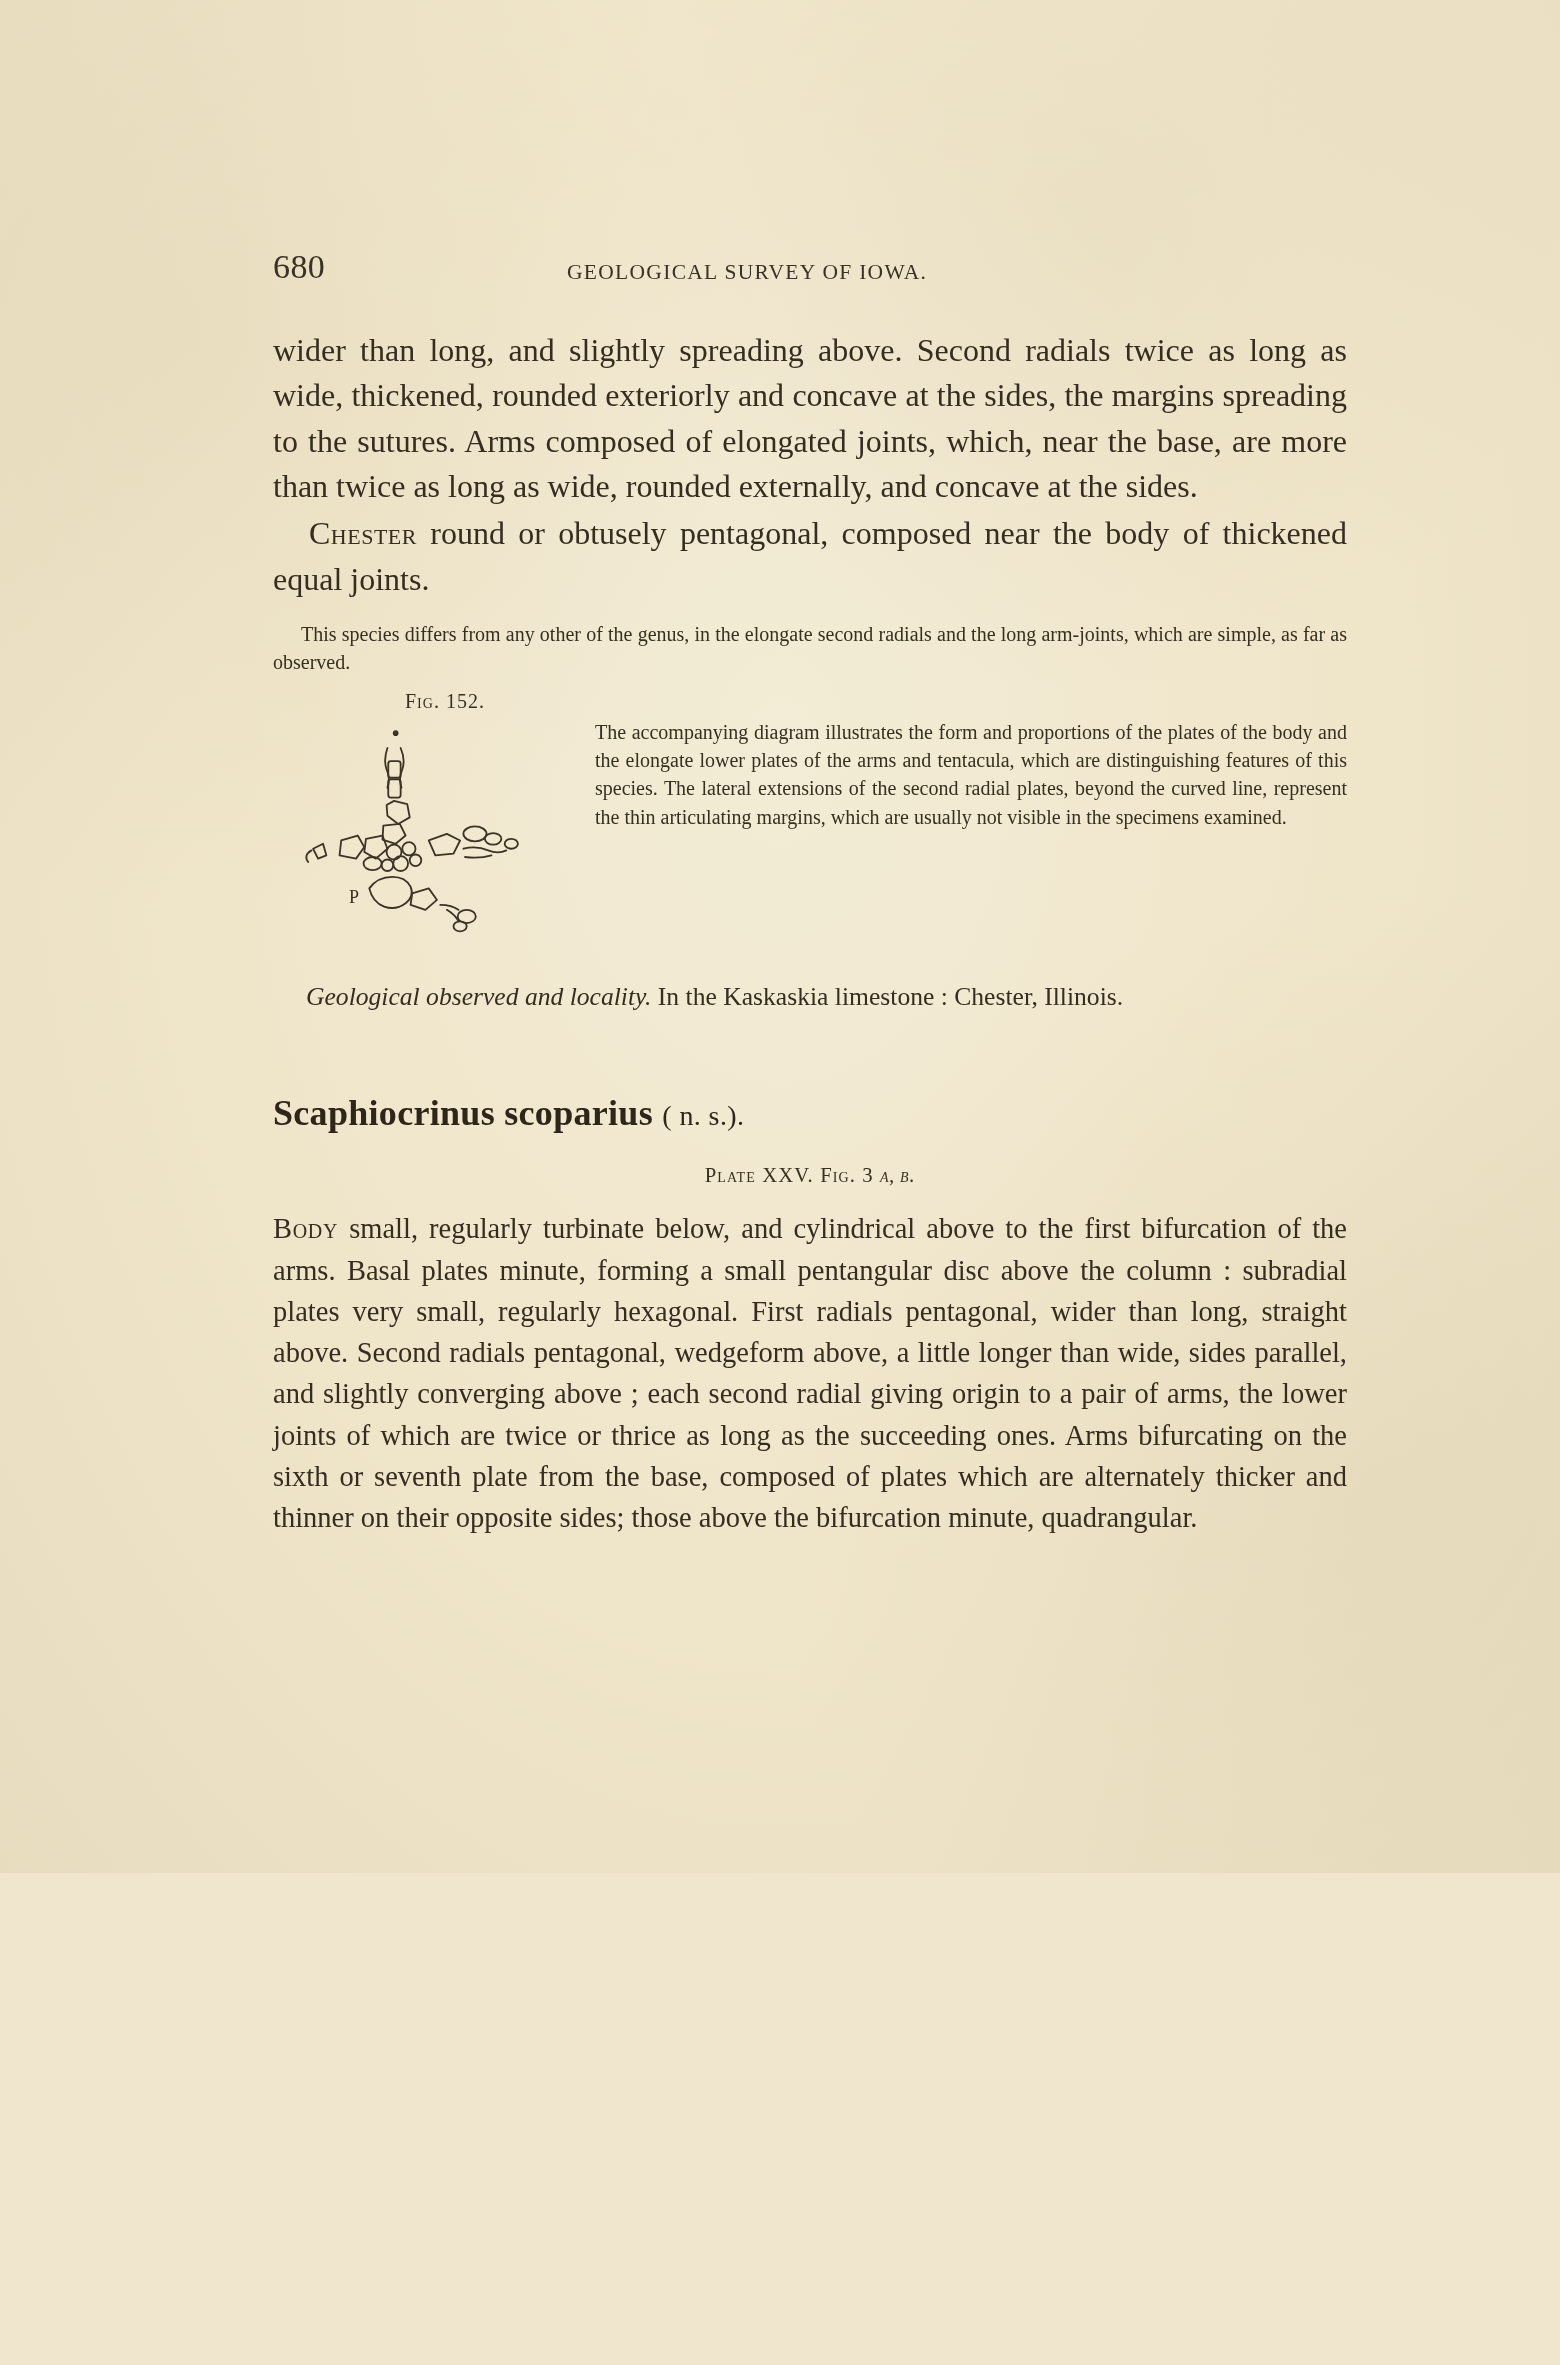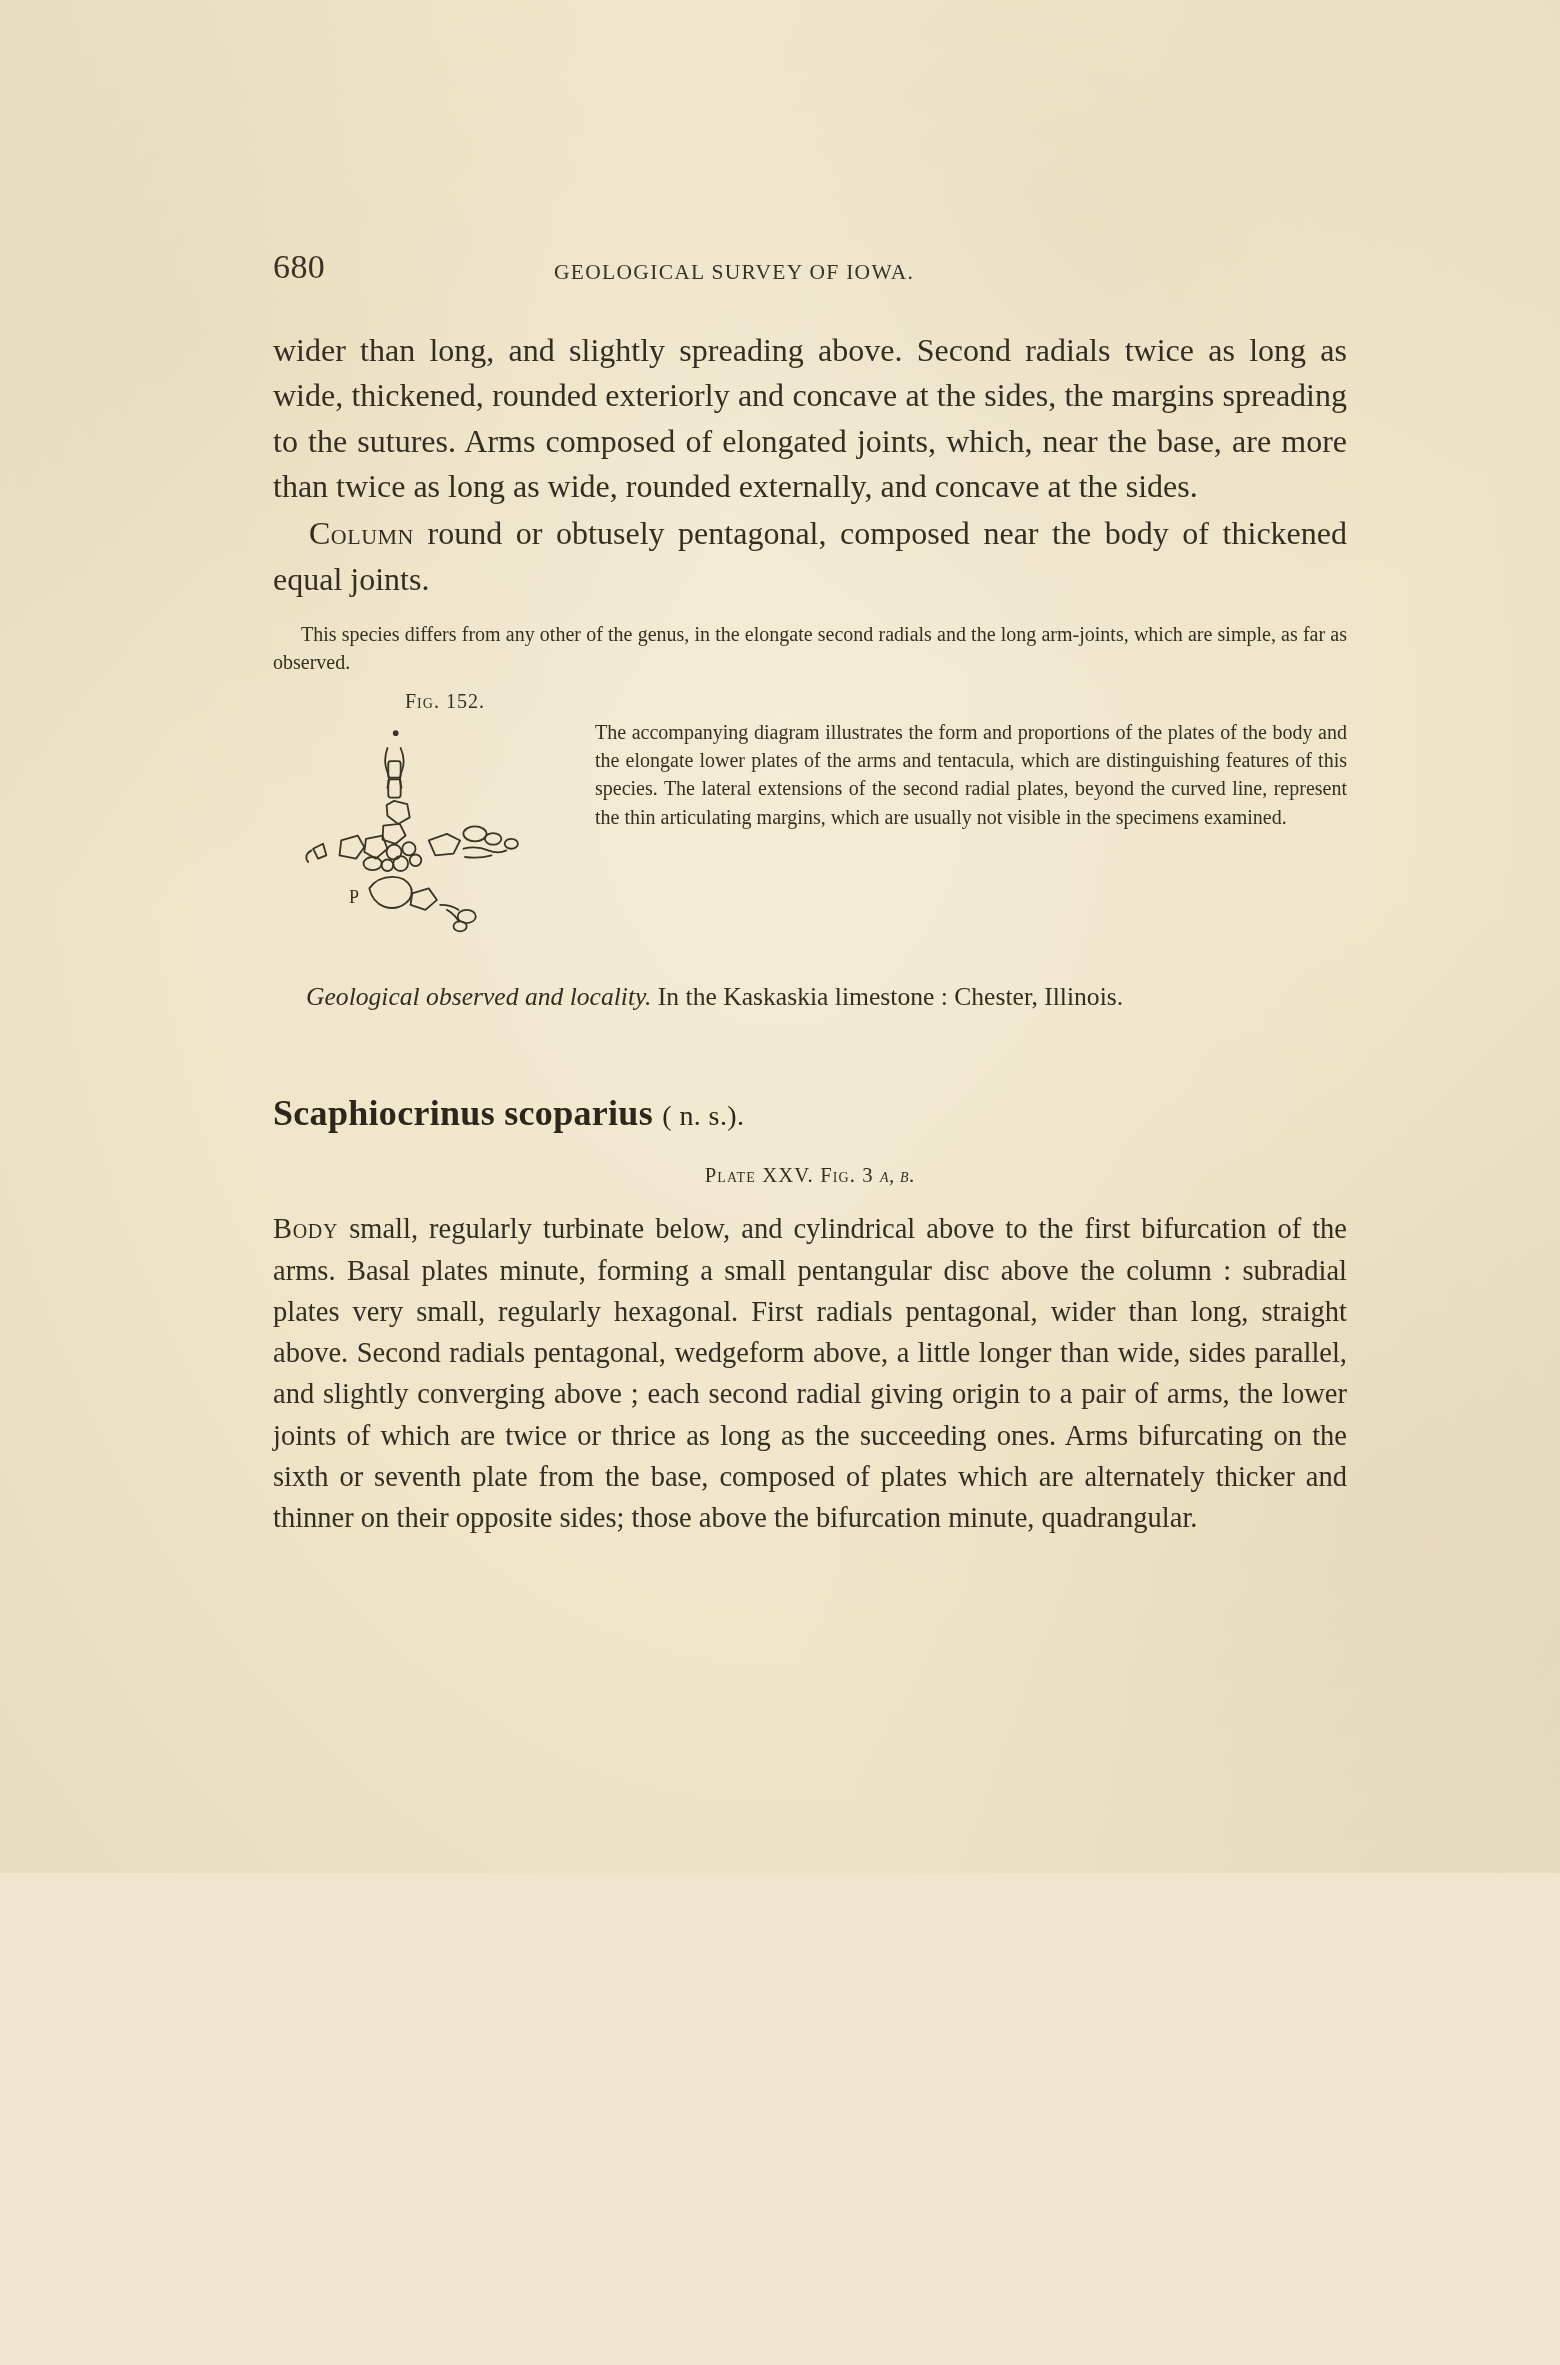--- a/index.html
+++ b/index.html
@@ -46,21 +46,21 @@
   .folio {
     position: absolute;
     left: 0;
     top: 0;
     font-size: 34px;
     letter-spacing: 0.4px;
     color: #3a3225;
   }
   .runhead {
     position: absolute;
-    left: 281px;
+    left: 294px;
     top: 11.6px;
     font-size: 21.5px;
     letter-spacing: 1.3px;
     color: #3a3225;
     font-variant: small-caps;
     text-transform: uppercase;
   }
   
   .body-par {
     font-size: 32px;
@@ -181,21 +181,21 @@
   <div class="content">
 
     <div class="pagehead">
       <div class="folio">680</div>
       <div class="runhead">GEOLOGICAL SURVEY OF IOWA.</div>
     </div>
 
     <p class="body-par first">wider than long, and slightly spreading above. Second radials twice as long as wide, thickened, rounded exteriorly and concave at the sides, the margins spreading to the sutures. Arms composed of elongated joints, which, near the base, are more than twice as long as wide, rounded externally, and concave at the sides.</p>
 
     <p class="body-par indent">
-      <span class="sc">Column</span><span> round or obtusely pentagonal, composed near the body of thickened equal joints.</span>
+      <span class="sc">Chester</span><span> round or obtusely pentagonal, composed near the body of thickened equal joints.</span>
     </p>
 
     <p class="small-par indent">This species differs from any other of the genus, in the elongate second radials and the long arm-joints, which are simple, as far as observed.</p>
 
 
     <p class="fig-label">Fig. 152.</p>
 
     <div class="figblock">
       <div class="figure-art">
         <svg viewBox="0 0 350 290" width="289" height="240" aria-hidden="true">

